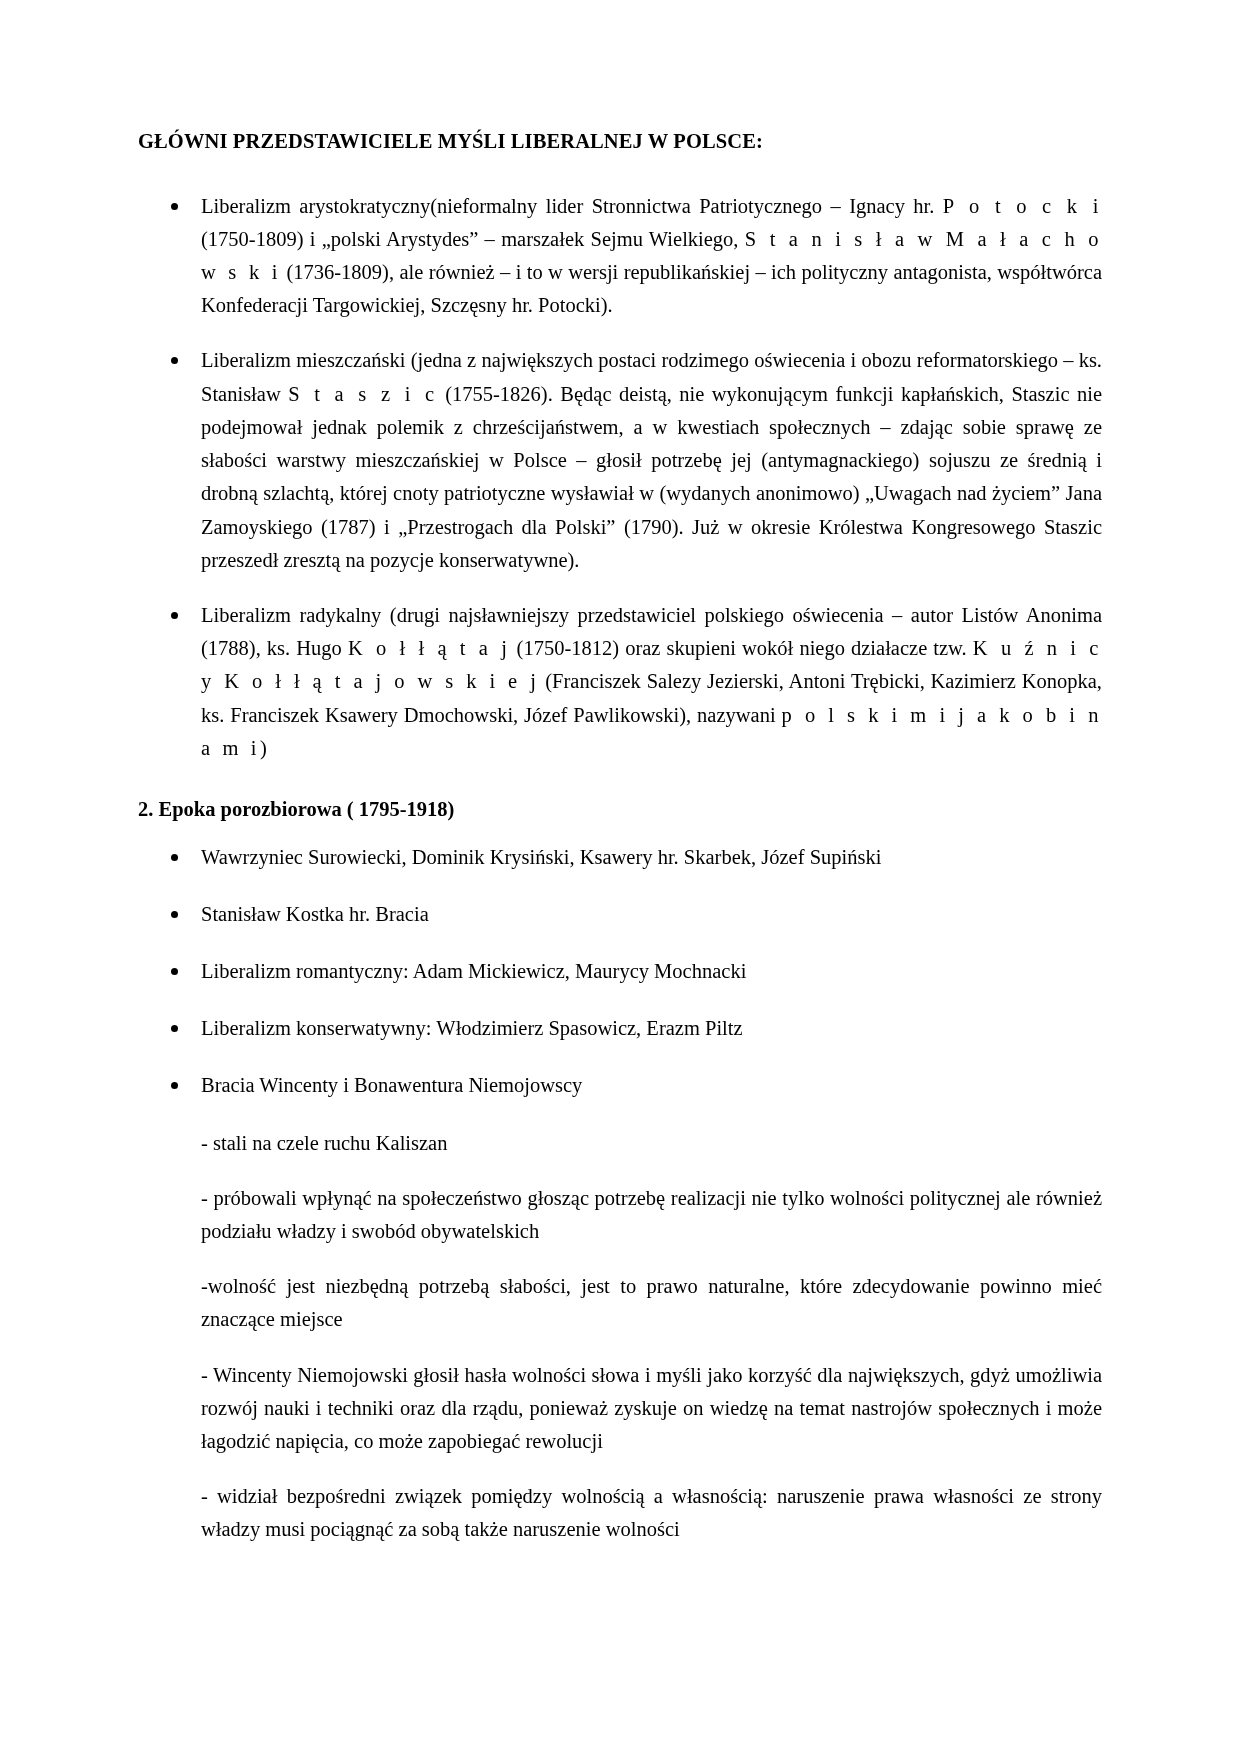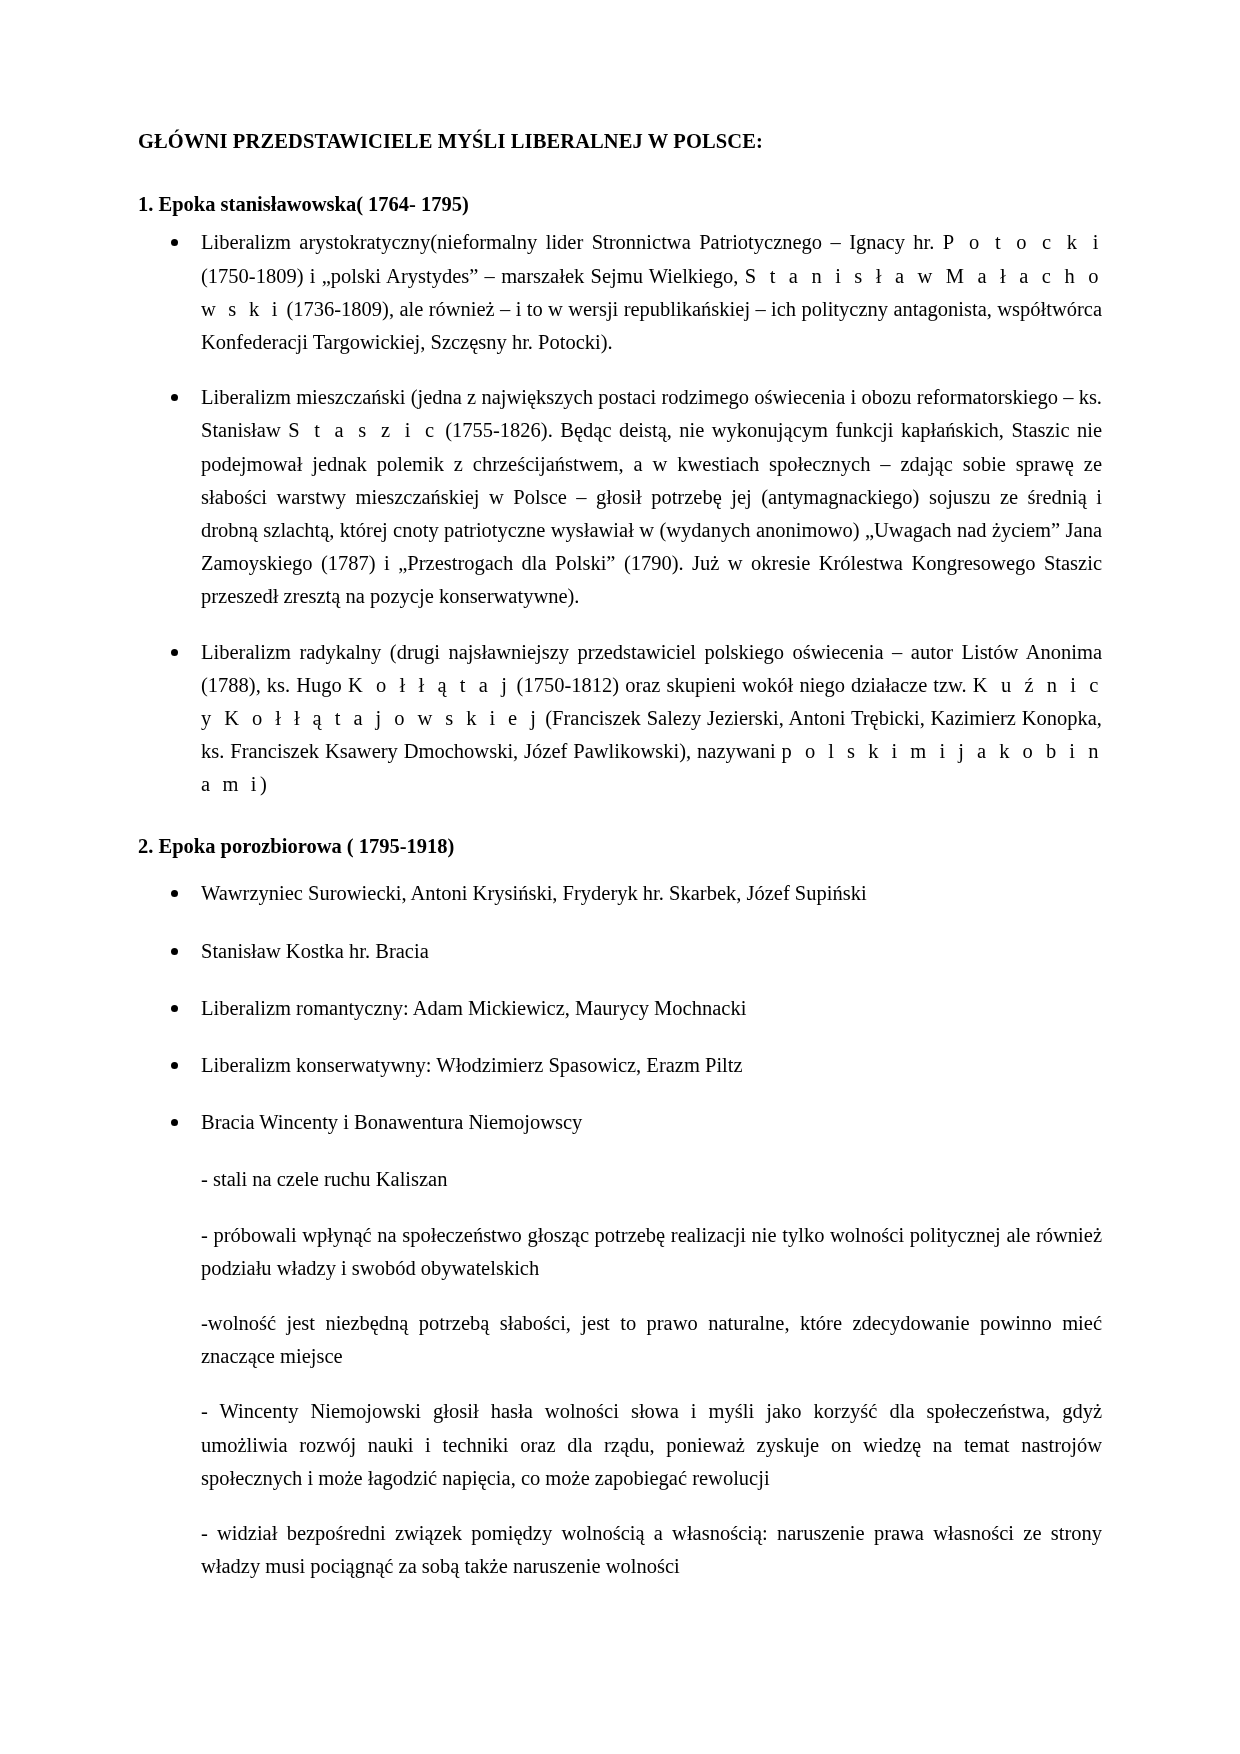--- a/index.html
+++ b/index.html
@@ -92,49 +92,48 @@
     font-weight: bold;
   }
 </style>
 </head>
 <body>
 
 <div class="page">
 
   <h1 class="doc-title">GŁÓWNI PRZEDSTAWICIELE MYŚLI LIBERALNEJ W POLSCE:</h1>
 
-  <h2 class="section-heading">1. Epoka stanisławowska( 1764- 1795)</h2>
 
   <ul class="bullets">
 
     <li>
       <span class="b">Liberalizm arystokratyczny</span><span>(nieformalny lider Stronnictwa Patriotycznego – Ignacy hr. </span><span class="sp">P o t o c k i</span><span> (1750-1809) i „polski Arystydes” – marszałek Sejmu Wielkiego, </span><span class="sp">S t a n i s ł a w  M a ł a c h o w s k i</span><span> (1736-1809), ale również – i to w wersji republikańskiej – ich polityczny antagonista, współtwórca Konfederacji Targowickiej, Szczęsny hr. Potocki).</span>
     </li>
 
     <li>
       <span class="b">Liberalizm mieszczański</span><span> (jedna z największych postaci rodzimego oświecenia i obozu reformatorskiego – ks. Stanisław </span><span class="sp">S t a s z i c</span><span> (1755-1826). Będąc deistą, nie wykonującym funkcji kapłańskich, Staszic nie podejmował jednak polemik z chrześcijaństwem, a w kwestiach społecznych – zdając sobie sprawę ze słabości warstwy mieszczańskiej w Polsce – głosił potrzebę jej (antymagnackiego) sojuszu ze średnią i drobną szlachtą, której cnoty patriotyczne wysławiał w (wydanych anonimowo) „Uwagach nad życiem” Jana Zamoyskiego (1787) i „Przestrogach dla Polski” (1790). Już w okresie Królestwa Kongresowego Staszic przeszedł zresztą na pozycje konserwatywne).</span>
     </li>
 
     <li>
       <span class="b">Liberalizm radykalny</span><span> (drugi najsławniejszy przedstawiciel polskiego oświecenia – autor Listów Anonima (1788), ks. Hugo </span><span class="sp">K o ł ł ą t a j</span><span> (1750-1812) oraz skupieni wokół niego działacze tzw. </span><span class="sp">K u ź n i c y  K o ł ł ą t a j o w s k i e j</span><span> (Franciszek Salezy Jezierski, Antoni Trębicki, Kazimierz Konopka, ks. Franciszek Ksawery Dmochowski, Józef Pawlikowski), nazywani </span><span class="sp">p o l s k i m i  j a k o b i n a m i</span><span>)</span>
     </li>
 
   </ul>
 
   <h2 class="section-heading second">2. Epoka porozbiorowa ( 1795-1918)</h2>
 
   <ul class="bullets">
-    <li class="simple">Wawrzyniec Surowiecki, Antoni Krysiński, Fryderyk hr. Skarbek, Józef Supiński</li>
+    <li class="simple">Wawrzyniec Surowiecki, Dominik Krysiński, Ksawery hr. Skarbek, Józef Supiński</li>
     <li class="simple">Stanisław Kostka hr. Bracia</li>
     <li class="simple">Liberalizm romantyczny: Adam Mickiewicz, Maurycy Mochnacki</li>
     <li class="simple">Liberalizm konserwatywny: Włodzimierz Spasowicz, Erazm Piltz</li>
     <li class="simple b">Bracia Wincenty i Bonawentura  Niemojowscy</li>
   </ul>
 
   <div class="dash-block">
     <p class="left">- stali na czele ruchu Kaliszan</p>
     <p>- próbowali wpłynąć na społeczeństwo głosząc potrzebę realizacji nie tylko wolności politycznej ale również podziału władzy i swobód obywatelskich</p>
     <p>-wolność jest niezbędną potrzebą słabości, jest to prawo naturalne, które zdecydowanie powinno mieć znaczące miejsce</p>
-    <p>- Wincenty Niemojowski głosił hasła wolności słowa i myśli jako korzyść dla społeczeństwa, gdyż umożliwia rozwój nauki i techniki oraz dla rządu, ponieważ zyskuje on wiedzę na temat nastrojów społecznych i może łagodzić napięcia, co może zapobiegać rewolucji</p>
+    <p>- Wincenty Niemojowski głosił hasła wolności słowa i myśli jako korzyść dla największych, gdyż umożliwia rozwój nauki i techniki oraz dla rządu, ponieważ zyskuje on wiedzę na temat nastrojów społecznych i może łagodzić napięcia, co może zapobiegać rewolucji</p>
     <p>- widział bezpośredni związek pomiędzy wolnością a własnością: naruszenie prawa własności ze strony władzy musi pociągnąć za sobą także naruszenie wolności</p>
   </div>
 
 </div>
 
 </body></html>

